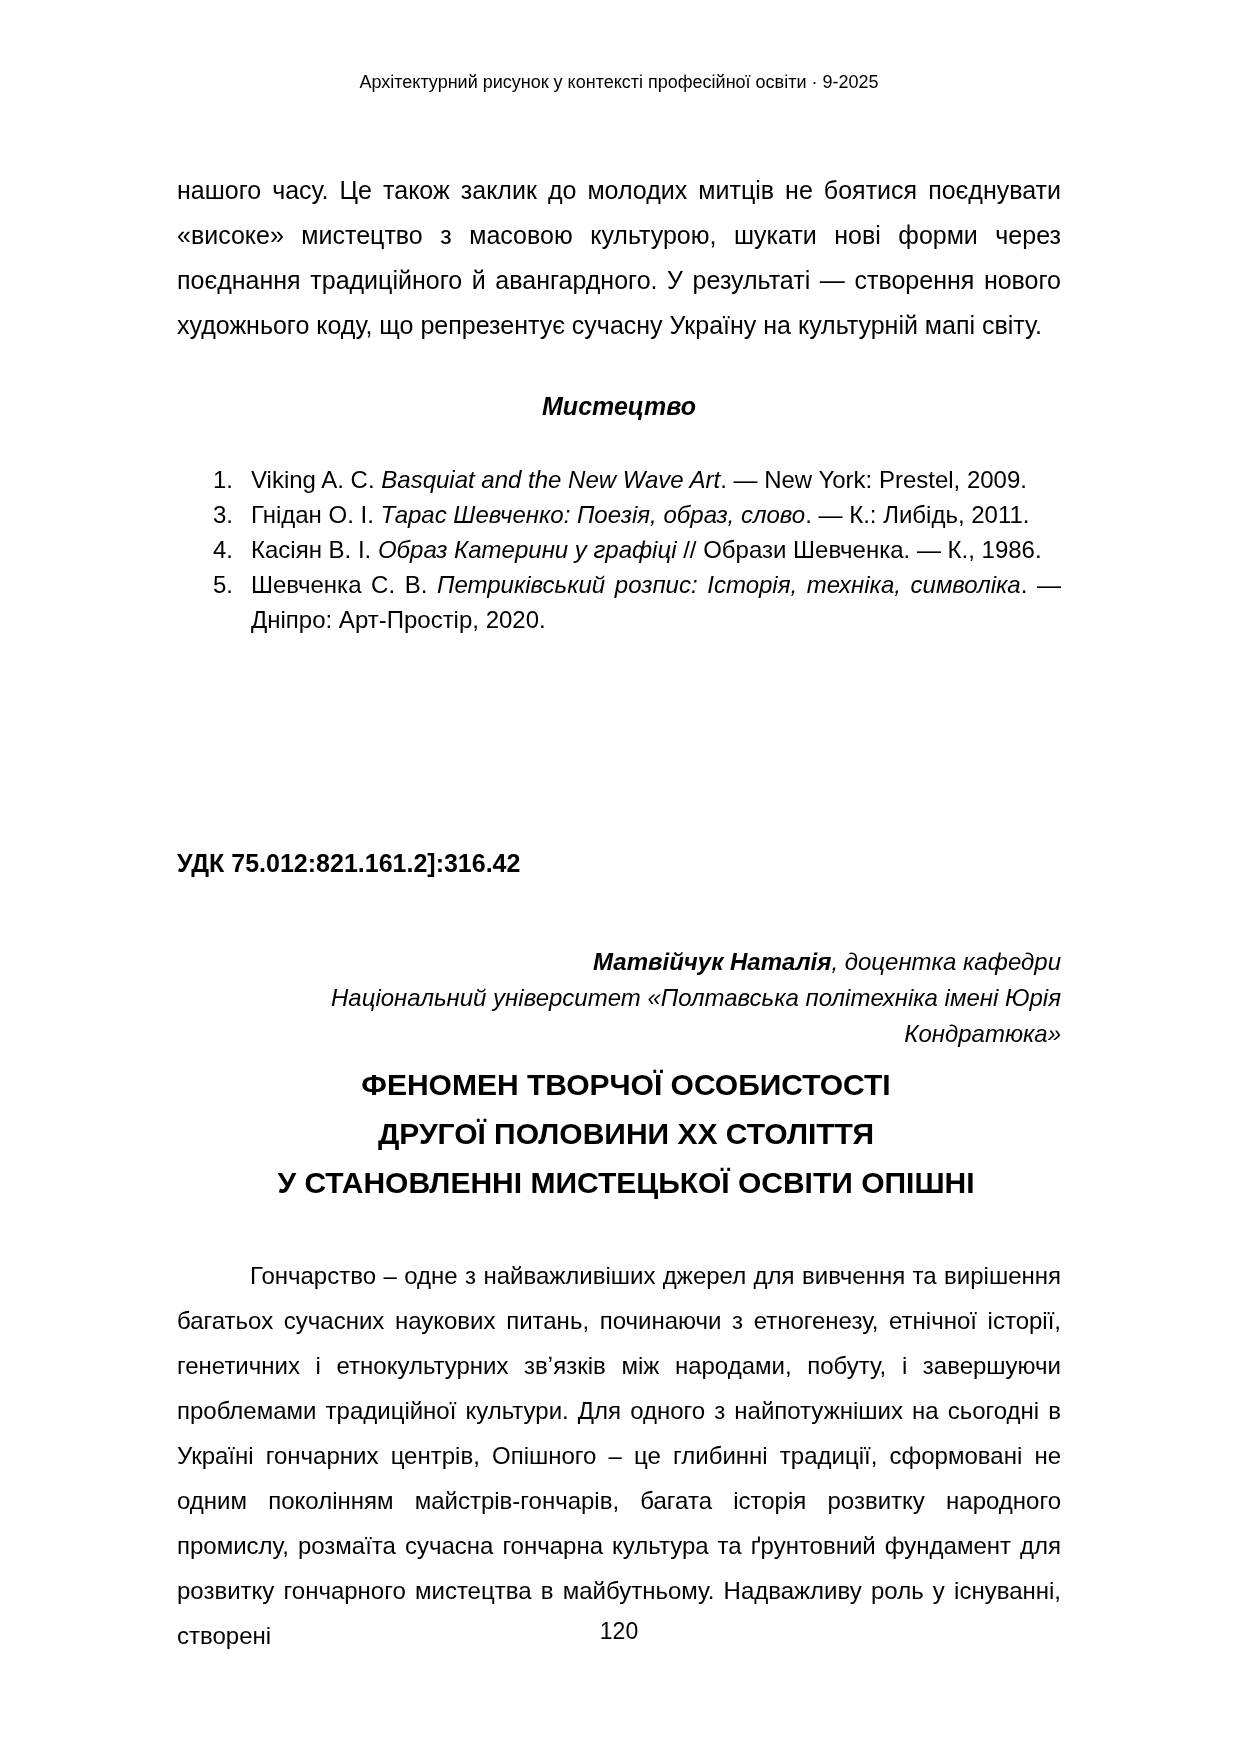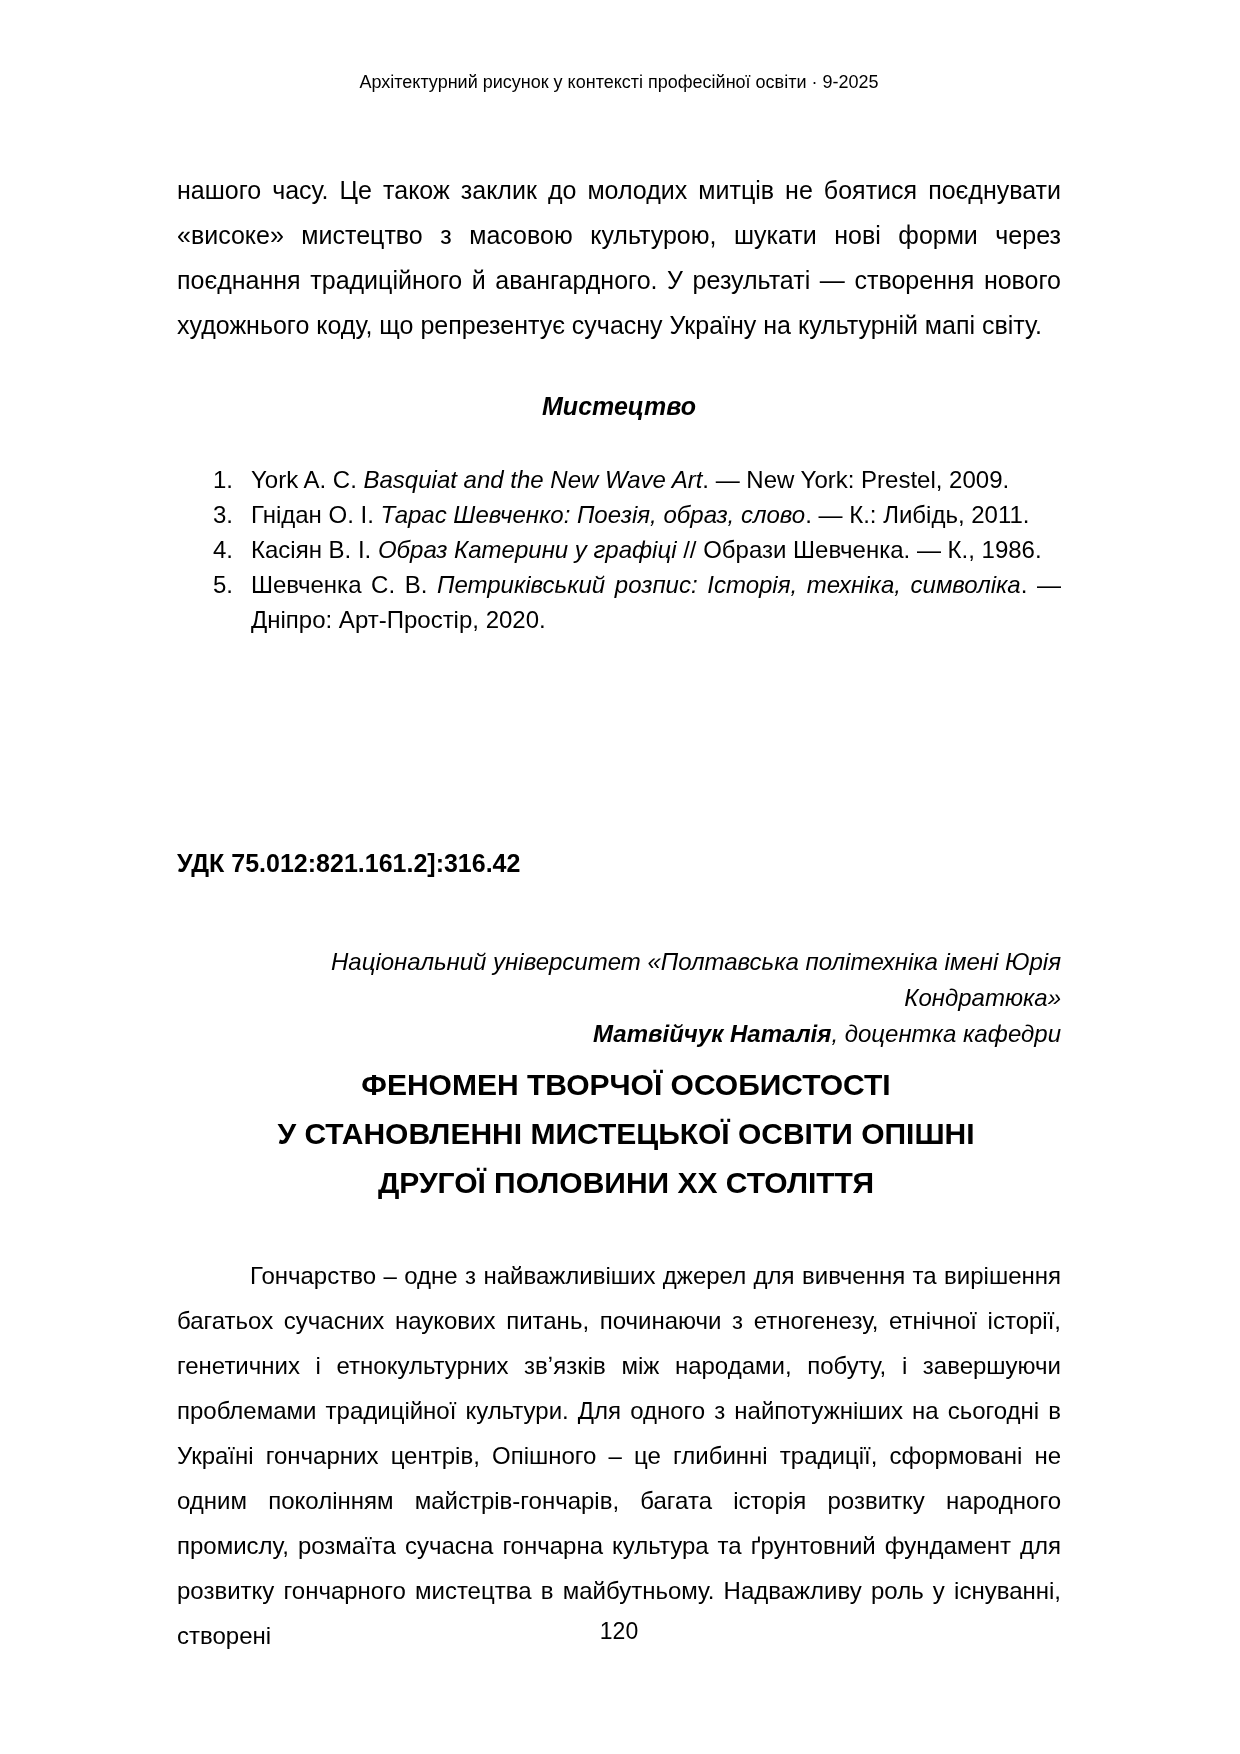--- a/index.html
+++ b/index.html
@@ -64,43 +64,43 @@
 <div class="page">
 
   <div class="running-header">Архітектурний рисунок у контексті професійної освіти · 9-2025</div>
 
   <div class="para-continuation">нашого часу. Це також заклик до молодих митців не боятися поєднувати «високе» мистецтво з масовою культурою, шукати нові форми через поєднання традиційного й авангардного. У результаті — створення нового художнього коду, що репрезентує сучасну Україну на культурній мапі світу.</div>
 
   <div class="lit-heading">Мистецтво</div>
 
   <div class="ref-list">
     <div class="ref-item">
-      <span class="ref-num">1.</span><span>York A. C. </span><span class="it">Basquiat and the New Wave Art</span><span>. — New York: Prestel, 2009.</span>
+      <span class="ref-num">1.</span><span>Viking A. C. </span><span class="it">Basquiat and the New Wave Art</span><span>. — New York: Prestel, 2009.</span>
     </div>
     <div class="ref-item">
       <span class="ref-num">3.</span><span>Гнідан О. І. </span><span class="it">Тарас Шевченко: Поезія, образ, слово</span><span>. — К.: Либідь, 2011.</span>
     </div>
     <div class="ref-item">
       <span class="ref-num">4.</span><span>Касіян В. І. </span><span class="it">Образ Катерини у графіці</span><span> // Образи Шевченка. — К., 1986.</span>
     </div>
     <div class="ref-item">
       <span class="ref-num">5.</span><span>Шевченка С. В. </span><span class="it">Петриківський розпис: Історія, техніка, символіка</span><span>. — Дніпро: Арт-Простір, 2020.</span>
     </div>
   </div>
 
   <div class="udk">УДК 75.012:821.161.2]:316.42</div>
 
   <div class="author-block">
+    <div><span class="author-name">Матвійчук Наталія</span><span>, доцентка кафедри</span></div>
     <div>Національний університет «Полтавська політехніка імені Юрія Кондратюка»</div>
-    <div><span class="author-name">Матвійчук Наталія</span><span>, доцентка кафедри</span></div>
   </div>
 
   <div class="article-title">
     <div>ФЕНОМЕН ТВОРЧОЇ ОСОБИСТОСТІ</div>
+    <div>ДРУГОЇ ПОЛОВИНИ ХХ СТОЛІТТЯ</div>
     <div>У СТАНОВЛЕННІ МИСТЕЦЬКОЇ ОСВІТИ ОПІШНІ</div>
-    <div>ДРУГОЇ ПОЛОВИНИ ХХ СТОЛІТТЯ</div>
   </div>
 
   <div class="article-body">Гончарство – одне з найважливіших джерел для вивчення та вирішення багатьох сучасних наукових питань, починаючи з етногенезу, етнічної історії, генетичних і етнокультурних звʼязків між народами, побуту, і завершуючи проблемами традиційної культури. Для одного з найпотужніших на сьогодні в Україні гончарних центрів, Опішного – це глибинні традиції, сформовані не одним поколінням майстрів-гончарів, багата історія розвитку народного промислу, розмаїта сучасна гончарна культура та ґрунтовний фундамент для розвитку гончарного мистецтва в майбутньому. Надважливу роль у існуванні, створені</div>
 
   <div class="page-number">120</div>
 
 </div>
 
 </body></html>

